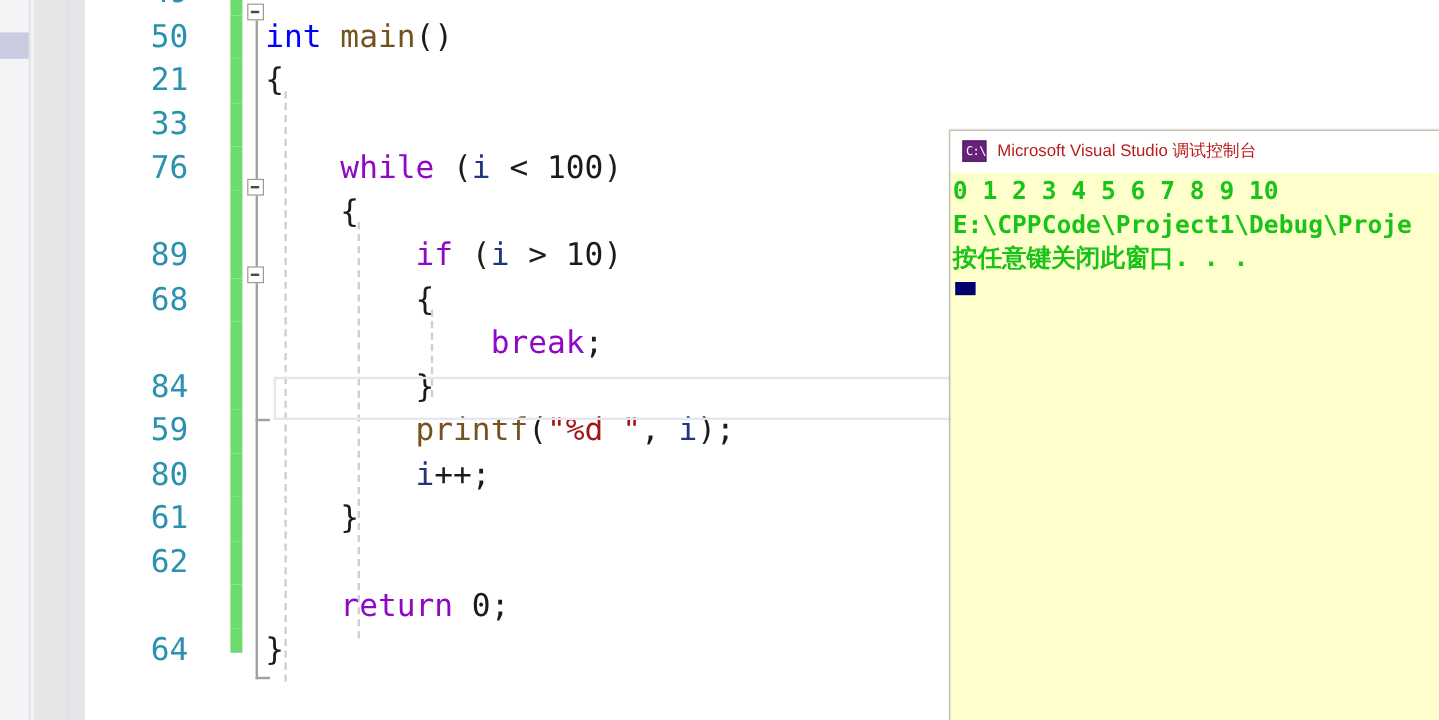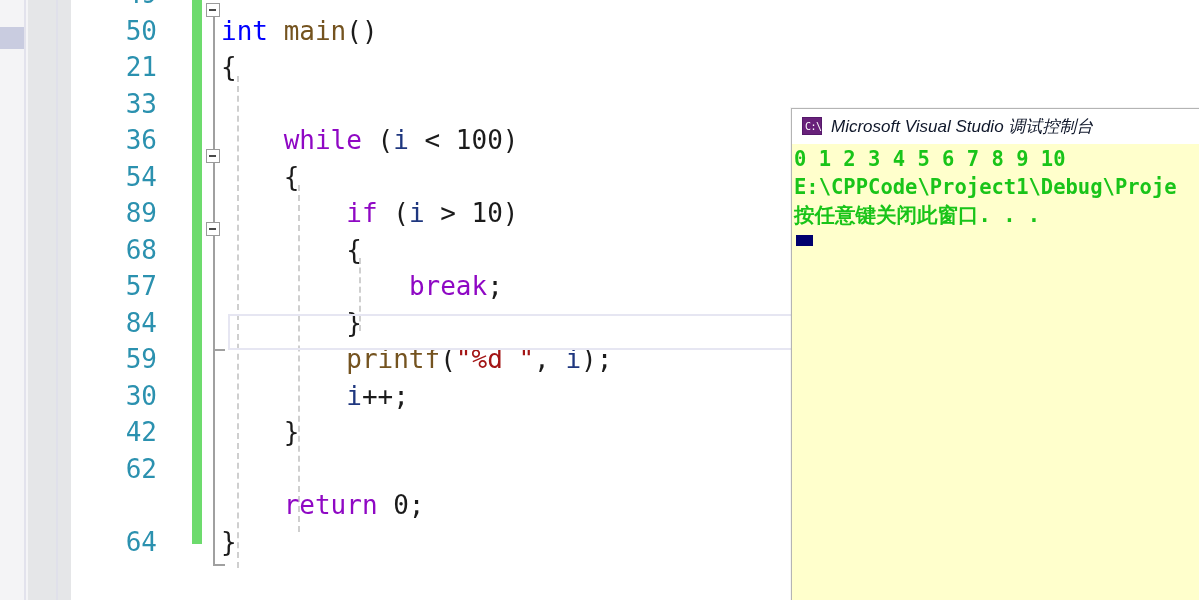--- a/index.html
+++ b/index.html
@@ -98,21 +98,21 @@
     position: relative; flex: 0 0 auto;
     border: 1px solid #55186a;
   }
   .cmd-icon::after {
     content: "C:\\"; position: absolute; left: 2px; top: 0px;
     color: #ffffff; font-family: "DejaVu Sans Mono", monospace;
     font-size: 10px; line-height: 17px; letter-spacing: -0.5px;
   }
   .console-title-text {
     font-family: "Liberation Sans", sans-serif;
-    font-size: 17px; color: #0f172a; white-space: nowrap; font-style: italic;
+    font-size: 14px; color: #b91c1c; white-space: nowrap;
   }
   .console-body {
     padding: 1px 0 0 2px;
     font-family: "DejaVu Sans Mono", monospace;
     font-size: 20.5px; line-height: 28px;
     color: #19c419;
     font-weight: bold;
     white-space: pre;
   }
   .console-body .ln { display: block; height: 28px; }
@@ -165,61 +165,59 @@
           <div class="changebar on" style="left: 121px;"></div>
           <div class="lineno">21</div>
           <div class="code"><span class="pun">{</span></div>
         </div>
         <div class="row">
           <div class="changebar on" style="left: 121px;"></div>
           <div class="lineno">33</div>
         </div>
         <div class="row">
           <div class="changebar on" style="left: 121px;"></div>
-          <div class="lineno">36</div>
+          <div class="lineno">76</div>
           <div class="code"><span class="pun"> </span><span class="pun"> </span><span class="pun"> </span><span class="pun"> </span><span class="ctl">while</span><span class="pun"> </span><span class="pun">(</span><span class="var">i</span><span class="pun"> </span><span class="pun">&lt;</span><span class="pun"> </span><span class="num">100</span><span class="pun">)</span></div>
         </div>
         <div class="row">
           <div class="changebar on" style="left: 121px;"></div>
-          <div class="lineno">54</div>
           <div class="code"><span class="pun"> </span><span class="pun"> </span><span class="pun"> </span><span class="pun"> </span><span class="pun">{</span></div>
         </div>
         <div class="row">
           <div class="changebar on" style="left: 121px;"></div>
           <div class="lineno">89</div>
           <div class="code"><span class="pun"> </span><span class="pun"> </span><span class="pun"> </span><span class="pun"> </span><span class="pun"> </span><span class="pun"> </span><span class="pun"> </span><span class="pun"> </span><span class="ctl">if</span><span class="pun"> </span><span class="pun">(</span><span class="var">i</span><span class="pun"> </span><span class="pun">&gt;</span><span class="pun"> </span><span class="num">10</span><span class="pun">)</span></div>
         </div>
         <div class="row">
           <div class="changebar on" style="left: 121px;"></div>
           <div class="lineno">68</div>
           <div class="code"><span class="pun"> </span><span class="pun"> </span><span class="pun"> </span><span class="pun"> </span><span class="pun"> </span><span class="pun"> </span><span class="pun"> </span><span class="pun"> </span><span class="pun">{</span></div>
         </div>
         <div class="row">
           <div class="changebar on" style="left: 121px;"></div>
-          <div class="lineno">57</div>
           <div class="code"><span class="pun"> </span><span class="pun"> </span><span class="pun"> </span><span class="pun"> </span><span class="pun"> </span><span class="pun"> </span><span class="pun"> </span><span class="pun"> </span><span class="pun"> </span><span class="pun"> </span><span class="pun"> </span><span class="pun"> </span><span class="ctl">break</span><span class="pun">;</span></div>
         </div>
         <div class="row">
           <div class="changebar on" style="left: 121px;"></div>
           <div class="lineno">84</div>
           <div class="code"><span class="pun"> </span><span class="pun"> </span><span class="pun"> </span><span class="pun"> </span><span class="pun"> </span><span class="pun"> </span><span class="pun"> </span><span class="pun"> </span><span class="pun">}</span></div>
         </div>
         <div class="row">
           <div class="changebar on" style="left: 121px;"></div>
           <div class="lineno">59</div>
           <div class="code"><span class="pun"> </span><span class="pun"> </span><span class="pun"> </span><span class="pun"> </span><span class="pun"> </span><span class="pun"> </span><span class="pun"> </span><span class="pun"> </span><span class="fn">printf</span><span class="pun">(</span><span class="str">"%d "</span><span class="pun">,</span><span class="pun"> </span><span class="var">i</span><span class="pun">)</span><span class="pun">;</span></div>
         </div>
         <div class="row">
           <div class="changebar on" style="left: 121px;"></div>
-          <div class="lineno">30</div>
+          <div class="lineno">80</div>
           <div class="code"><span class="pun"> </span><span class="pun"> </span><span class="pun"> </span><span class="pun"> </span><span class="pun"> </span><span class="pun"> </span><span class="pun"> </span><span class="pun"> </span><span class="var">i</span><span class="pun">+</span><span class="pun">+</span><span class="pun">;</span></div>
         </div>
         <div class="row">
           <div class="changebar on" style="left: 121px;"></div>
-          <div class="lineno">42</div>
+          <div class="lineno">61</div>
           <div class="code"><span class="pun"> </span><span class="pun"> </span><span class="pun"> </span><span class="pun"> </span><span class="pun">}</span></div>
         </div>
         <div class="row">
           <div class="changebar on" style="left: 121px;"></div>
           <div class="lineno">62</div>
           <div class="code"></div>
         </div>
         <div class="row">
           <div class="changebar on" style="left: 121px;"></div>
           <div class="code"><span class="pun"> </span><span class="pun"> </span><span class="pun"> </span><span class="pun"> </span><span class="ctl">return</span><span class="pun"> </span><span class="num">0</span><span class="pun">;</span></div>

